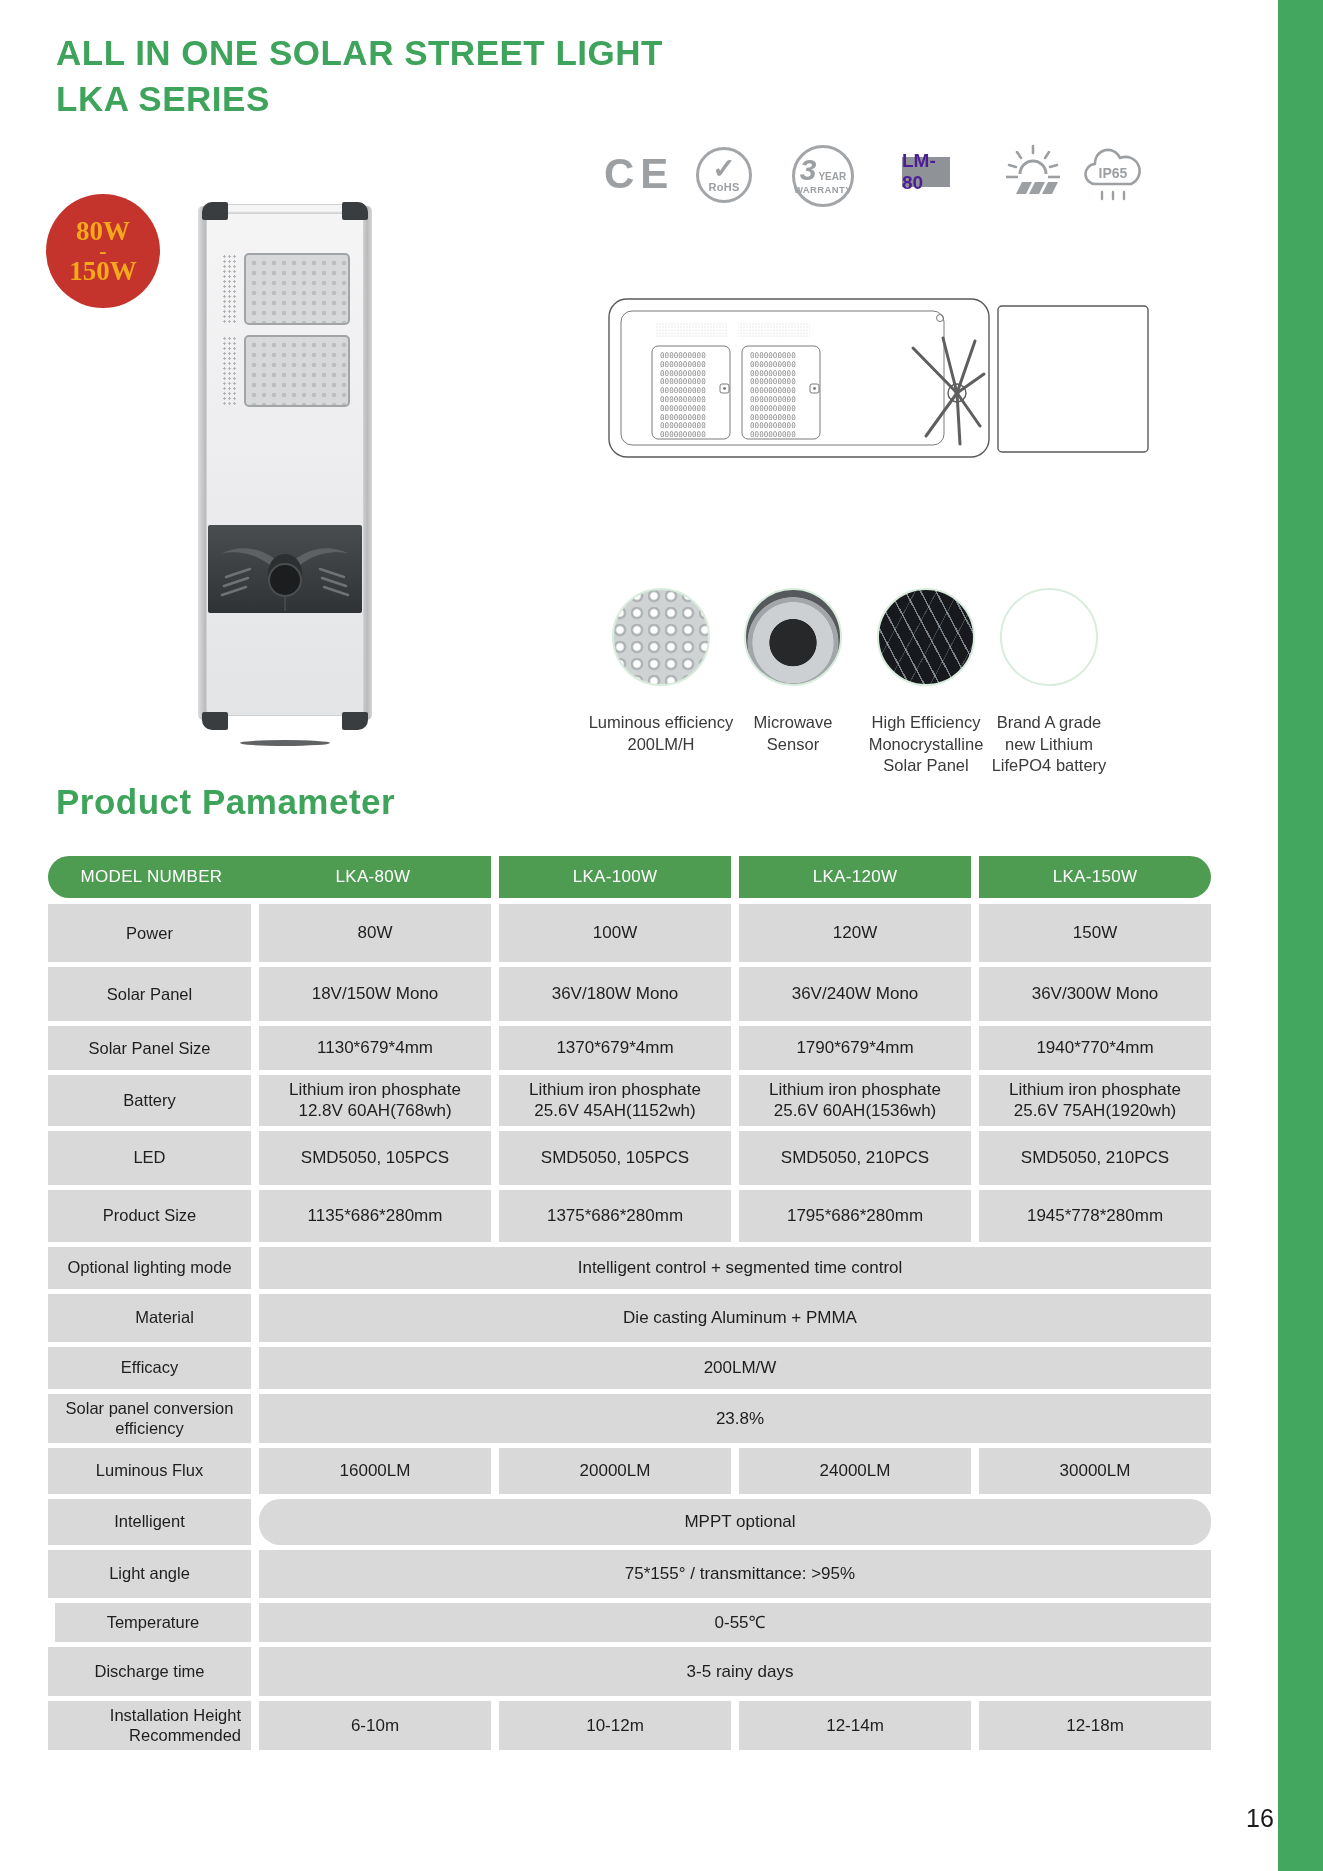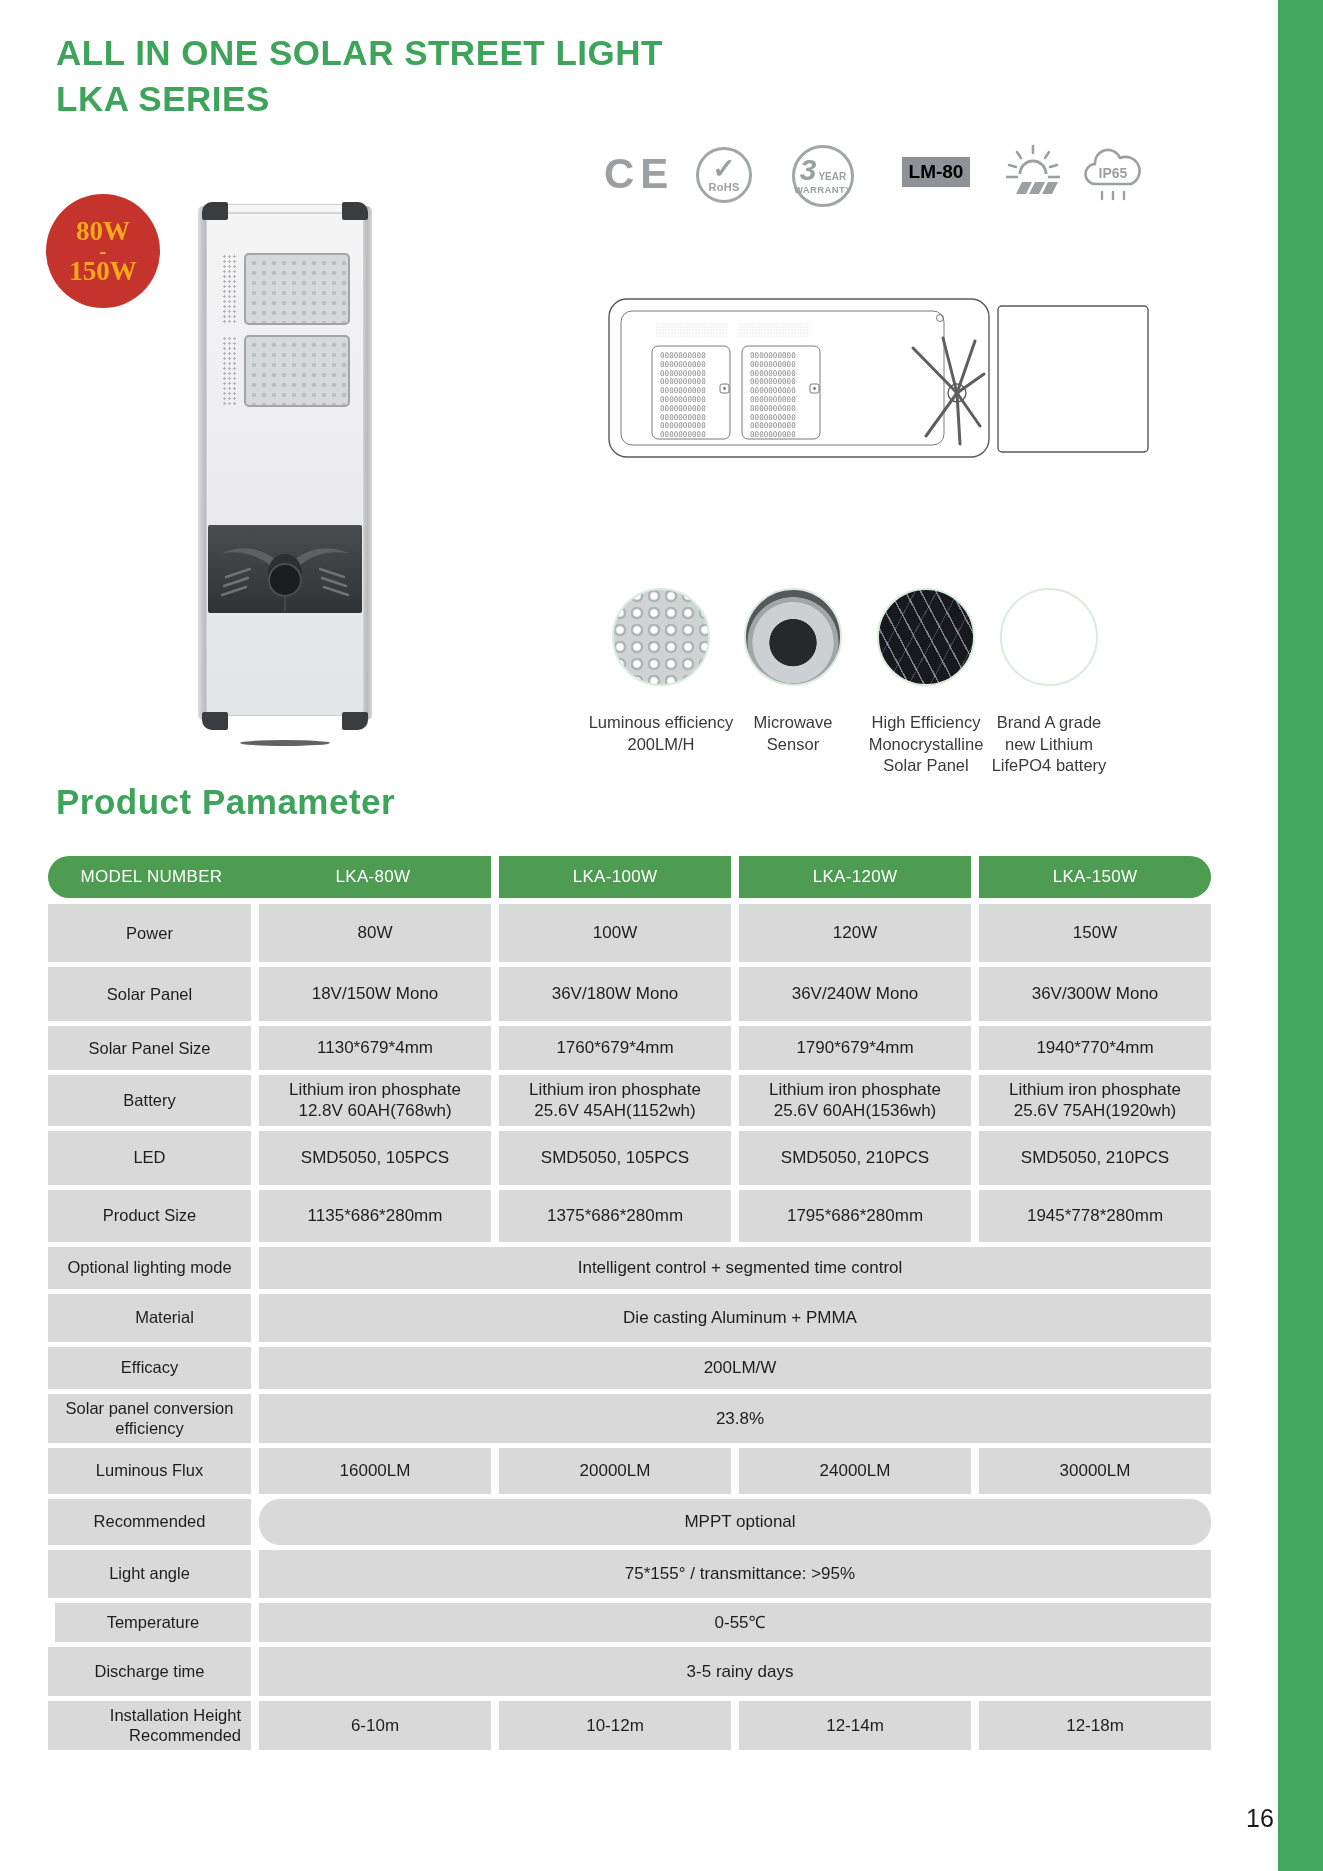--- a/index.html
+++ b/index.html
@@ -59,21 +59,21 @@
   .rohs{left:696px;top:147px;width:56px;height:56px;border:3px solid #a3a6a9;border-radius:50%;
         display:flex;flex-direction:column;align-items:center;justify-content:center;}
   .rohs .chk{font-size:28px;line-height:24px;font-weight:bold;}
   .rohs .lbl{font-size:11px;font-weight:bold;letter-spacing:.3px;}
   .warranty{left:792px;top:145px;width:62px;height:62px;border:3px solid #a3a6a9;border-radius:50%;
         display:flex;flex-direction:column;align-items:center;justify-content:center;}
   .warranty .row{display:flex;align-items:baseline;gap:2px;}
   .warranty .num{font-size:30px;font-weight:bold;font-style:italic;line-height:26px;}
   .warranty .yr{font-size:10px;font-weight:bold;}
   .warranty .wa{font-size:9.5px;font-weight:bold;letter-spacing:.4px;margin-top:1px;}
-  .lm80{left:902px;top:157px;width:68px;height:30px;background:#8f9296;color:#000000;
+  .lm80{left:902px;top:157px;width:48px;height:30px;background:#8f9296;color:#4c1d95;
         display:flex;align-items:center;justify-content:center;font-size:19px;font-weight:bold;}
   .solar-ic{left:1004px;top:144px;}
   .ip65-ic{left:1082px;top:148px;}
 
   
   .tech{position:absolute;left:608px;top:296px;}
   .tech .ln{fill:none;stroke:#5a5a5a;stroke-width:1.4;}
   .tech .ln2{fill:none;stroke:#7a7a7a;stroke-width:1;}
   .dotrow{font-family:"DejaVu Sans Mono",monospace;font-size:7.6px;fill:#8a8a8a;}
 
@@ -312,21 +312,21 @@
       <div class="cell " data-interactable="false" style="min-height: 58px;">100W</div>
       <div class="cell " data-interactable="false" style="min-height: 58px;">120W</div>
       <div class="cell " data-interactable="false" style="min-height: 58px;">150W</div>
       <div class="cell label" data-interactable="false" style="min-height: 54px;">Solar Panel</div>
       <div class="cell " data-interactable="false" style="min-height: 54px;">18V/150W Mono</div>
       <div class="cell " data-interactable="false" style="min-height: 54px;">36V/180W Mono</div>
       <div class="cell " data-interactable="false" style="min-height: 54px; text-align: right;">36V/240W Mono</div>
       <div class="cell " data-interactable="false" style="min-height: 54px;">36V/300W Mono</div>
       <div class="cell label" data-interactable="false" style="min-height: 44px;">Solar Panel Size</div>
       <div class="cell " data-interactable="false" style="min-height: 44px;">1130*679*4mm</div>
-      <div class="cell " data-interactable="false" style="min-height: 44px;">1760*679*4mm</div>
+      <div class="cell " data-interactable="false" style="min-height: 44px;">1370*679*4mm</div>
       <div class="cell " data-interactable="false" style="min-height: 44px;">1790*679*4mm</div>
       <div class="cell " data-interactable="false" style="min-height: 44px;">1940*770*4mm</div>
       <div class="cell label" data-interactable="false" style="min-height: 50px;">Battery</div>
       <div class="cell " data-interactable="false" style="min-height: 50px;">Lithium iron phosphate 12.8V 60AH(768wh)</div>
       <div class="cell " data-interactable="false" style="min-height: 50px;">Lithium iron phosphate 25.6V 45AH(1152wh)</div>
       <div class="cell " data-interactable="false" style="min-height: 50px;">Lithium iron phosphate 25.6V 60AH(1536wh)</div>
       <div class="cell " data-interactable="false" style="min-height: 50px;">Lithium iron phosphate 25.6V 75AH(1920wh)</div>
       <div class="cell label" data-interactable="false" style="min-height: 54px;">LED</div>
       <div class="cell " data-interactable="false" style="min-height: 54px;">SMD5050, 105PCS</div>
       <div class="cell " data-interactable="false" style="min-height: 54px;">SMD5050, 105PCS</div>
@@ -343,21 +343,21 @@
       <div class="cell spanv" data-interactable="false" style="min-height: 48px;">Die casting Aluminum + PMMA</div>
       <div class="cell label" data-interactable="false" style="min-height: 42px;">Efficacy</div>
       <div class="cell spanv" data-interactable="false" style="min-height: 42px;">200LM/W</div>
       <div class="cell label" data-interactable="false" style="min-height: 44px;">Solar panel conversion efficiency</div>
       <div class="cell spanv" data-interactable="false" style="min-height: 44px;">23.8%</div>
       <div class="cell label" data-interactable="false" style="min-height: 46px;">Luminous Flux</div>
       <div class="cell " data-interactable="false" style="min-height: 46px;">16000LM</div>
       <div class="cell " data-interactable="false" style="min-height: 46px;">20000LM</div>
       <div class="cell " data-interactable="false" style="min-height: 46px;">24000LM</div>
       <div class="cell " data-interactable="false" style="min-height: 46px;">30000LM</div>
-      <div class="cell label" data-interactable="false" style="min-height: 46px;">Recommended</div>
+      <div class="cell label" data-interactable="false" style="min-height: 46px;">Intelligent</div>
       <div class="cell spanv" data-interactable="false" style="min-height: 46px; border-radius: 21px;">MPPT optional</div>
       <div class="cell label" data-interactable="false" style="min-height: 48px;">Light angle</div>
       <div class="cell spanv" data-interactable="false" style="min-height: 48px;">75*155° / transmittance: &gt;95%</div>
       <div class="cell label" data-interactable="false" style="min-height: 39px; margin-left: 7px;">Temperature</div>
       <div class="cell spanv" data-interactable="false" style="min-height: 39px;">0-55℃</div>
       <div class="cell label" data-interactable="false" style="min-height: 49px;">Discharge time</div>
       <div class="cell spanv" data-interactable="false" style="min-height: 49px;">3-5 rainy days</div>
       <div class="cell label" data-interactable="false" style="min-height: 46px; text-align: right;">Installation Height Recommended</div>
       <div class="cell " data-interactable="false" style="min-height: 46px;">6-10m</div>
       <div class="cell " data-interactable="false" style="min-height: 46px;">10-12m</div>

